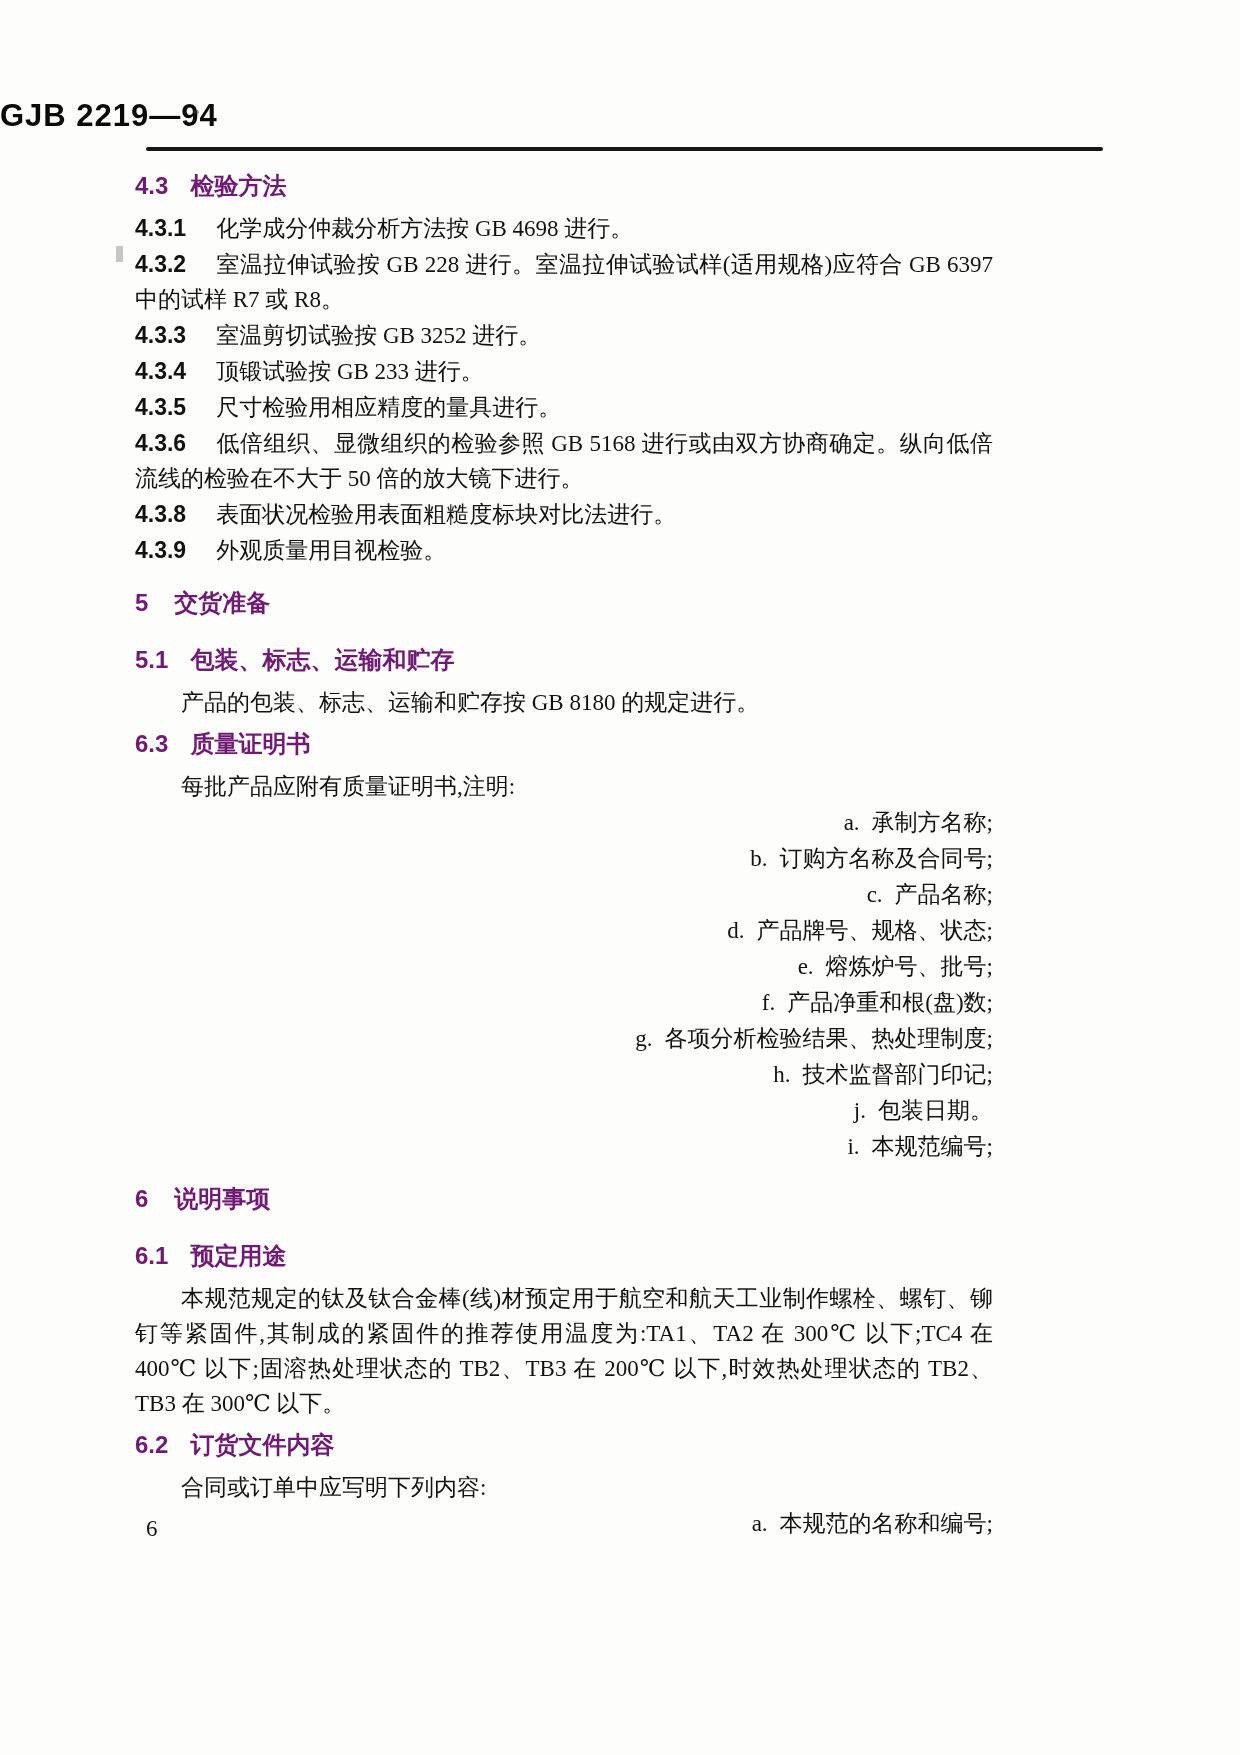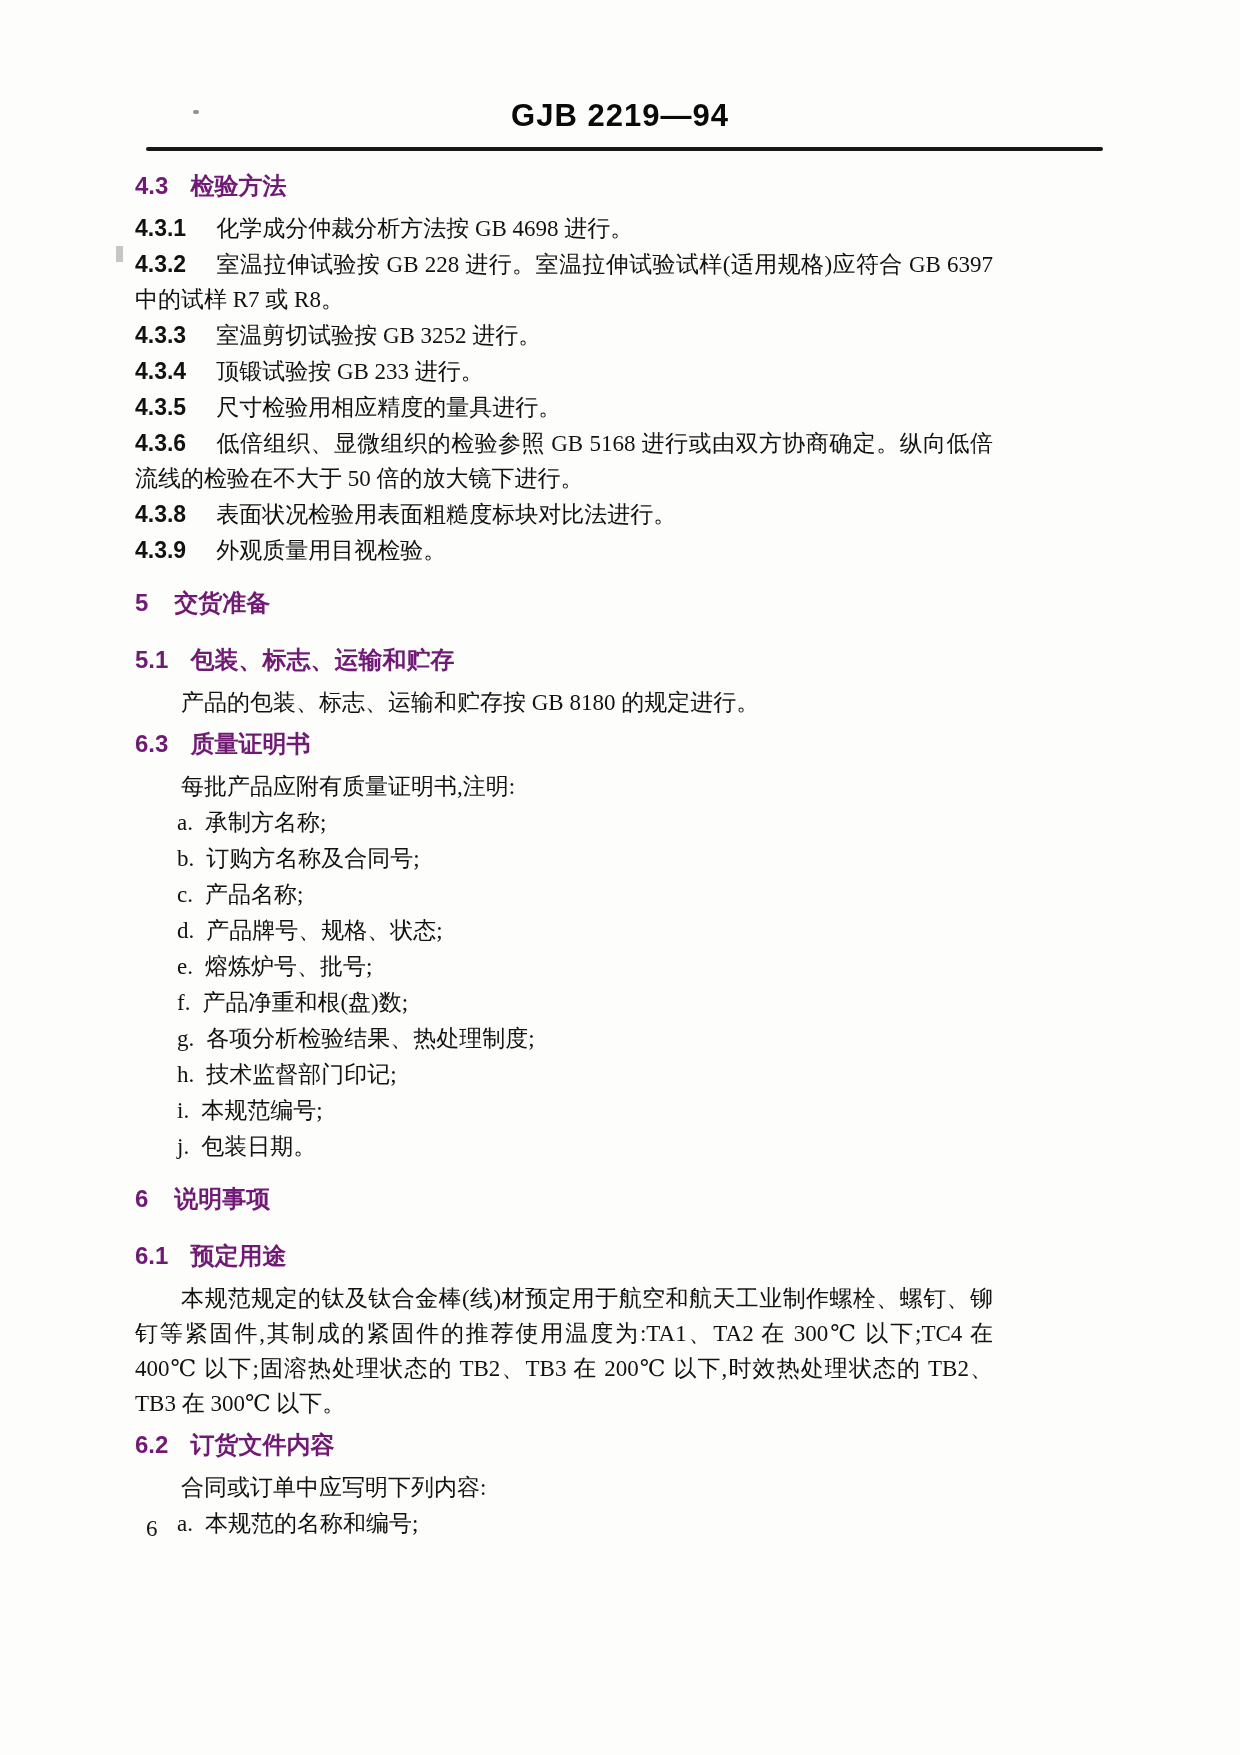--- a/index.html
+++ b/index.html
@@ -14,21 +14,20 @@
     background: #fdfdfb;
     overflow: hidden;
     color: #121212;
     font-family: "Liberation Serif", "DejaVu Serif", serif;
   }
   .doc-code {
     position: absolute;
     top: 98px;
     left: 0;
     width: 100%;
-    text-align: center;
     font-family: "Liberation Sans", "DejaVu Sans", sans-serif;
     font-weight: bold;
     font-size: 31px;
     letter-spacing: 1px;
     color: #0a0a0a;
   }
   .rule {
     position: absolute;
     top: 147px;
     left: 146px;
@@ -60,21 +59,21 @@
   .h1 .num { margin-right: 26px; }
   .h2 .num { margin-right: 22px; }
   .clause { text-align: justify; margin-bottom: 1px; }
   .cnum {
     font-family: "Liberation Sans", "DejaVu Sans", sans-serif;
     font-weight: bold;
     margin-right: 30px;
     white-space: nowrap;
   }
   .para { text-indent: 46px; text-align: justify; margin-bottom: 1px; }
-  .li { padding-left: 42px; margin-bottom: 1px; }
+  .li { padding-left: 42px; margin-bottom: 1px; text-align: right; }
   .marker { margin-right: 12px; }
   .page-num {
     position: absolute;
     left: 146px;
     top: 1516px;
     font-size: 23px;
     color: #141414;
   }
 </style>
 </head>
@@ -127,23 +126,23 @@
     <div class="li"><span class="marker">d.</span><span>产品牌号、规格、状态;</span></div>
 
     <div class="li"><span class="marker">e.</span><span>熔炼炉号、批号;</span></div>
 
     <div class="li"><span class="marker">f.</span><span>产品净重和根(盘)数;</span></div>
 
     <div class="li"><span class="marker">g.</span><span>各项分析检验结果、热处理制度;</span></div>
 
     <div class="li"><span class="marker">h.</span><span>技术监督部门印记;</span></div>
 
+    <div class="li"><span class="marker">j.</span><span>包装日期。</span></div>
+
     <div class="li"><span class="marker">i.</span><span>本规范编号;</span></div>
-
-    <div class="li"><span class="marker">j.</span><span>包装日期。</span></div>
 
     <div class="h1"><span class="num">6</span><span>说明事项</span></div>
 
     <div class="h2"><span class="num">6.1</span><span>预定用途</span></div>
 
     <div class="para">本规范规定的钛及钛合金棒(线)材预定用于航空和航天工业制作螺栓、螺钉、铆钉等紧固件,其制成的紧固件的推荐使用温度为:TA1、TA2 在 300℃ 以下;TC4 在 400℃ 以下;固溶热处理状态的 TB2、TB3 在 200℃ 以下,时效热处理状态的 TB2、TB3 在 300℃ 以下。</div>
 
     <div class="h2"><span class="num">6.2</span><span>订货文件内容</span></div>
 
     <div class="para">合同或订单中应写明下列内容:</div>

